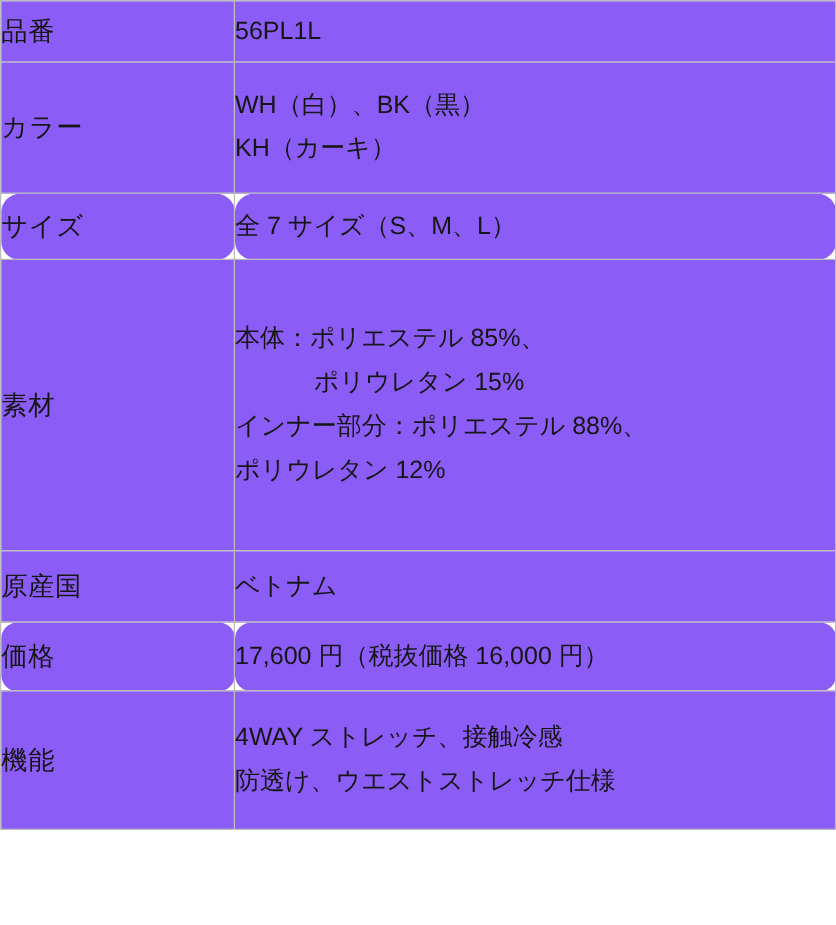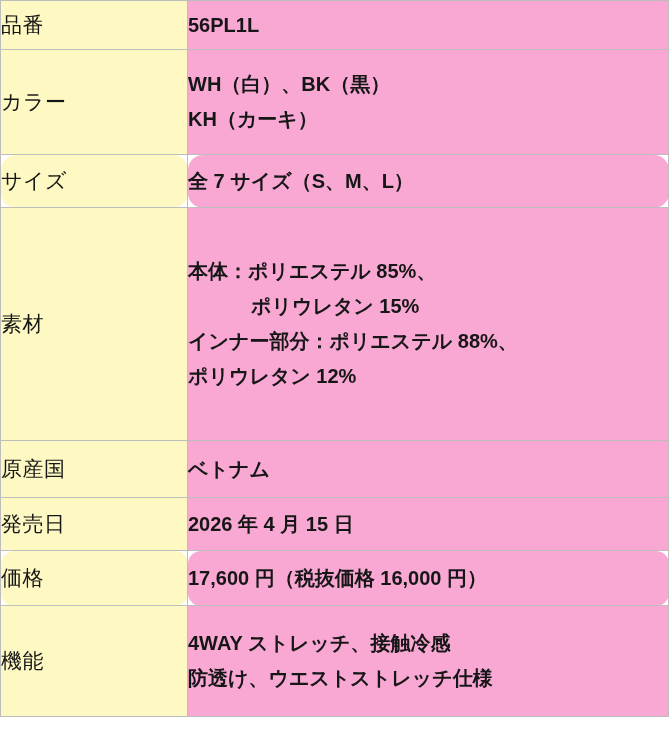--- a/index.html
+++ b/index.html
@@ -19,33 +19,32 @@
     border-collapse: collapse;
     table-layout: fixed;
   }
   .spec-table td {
     border: 1px solid #bdbdbd;
     padding: 0;
     vertical-align: middle;
   }
   .label-cell {
     width: 186px;
-    background: #fef9c3;
+    background: #8b5cf6;
     font-size: 21px;
     letter-spacing: 0.5px;
     padding: 10px 0 10px 18px;
     color: #161616;
   }
   .value-cell {
-    background: #f9a8d4;
+    background: #8b5cf6;
     font-size: 20px;
     padding: 10px 12px 10px 20px;
     color: #161616;
     line-height: 1.75;
-    font-weight: bold;
   }
   .value-cell .line {
     display: block;
     white-space: pre;
   }
   .indent-1 {
     padding-left: 63px;
   }
   
   .r-hinban td { height: 48px; }
@@ -92,26 +91,20 @@
         <span class="line">インナー部分：ポリエステル 88%、</span>
         <span class="line">ポリウレタン 12%</span>
       </td>
     </tr>
     <tr class="r-origin">
       <td class="label-cell">原産国</td>
       <td class="value-cell single">
         <span class="line">ベトナム</span>
       </td>
     </tr>
-    <tr class="r-release">
-      <td class="label-cell">発売日</td>
-      <td class="value-cell single">
-        <span class="line">2026 年 4 月 15 日</span>
-      </td>
-    </tr>
     <tr class="r-price">
       <td class="label-cell">価格</td>
       <td class="value-cell single">
         <span class="line">17,600 円（税抜価格 16,000 円）</span>
       </td>
     </tr>
     <tr class="r-function">
       <td class="label-cell">機能</td>
       <td class="value-cell">
         <span class="line">4WAY ストレッチ、接触冷感</span>

